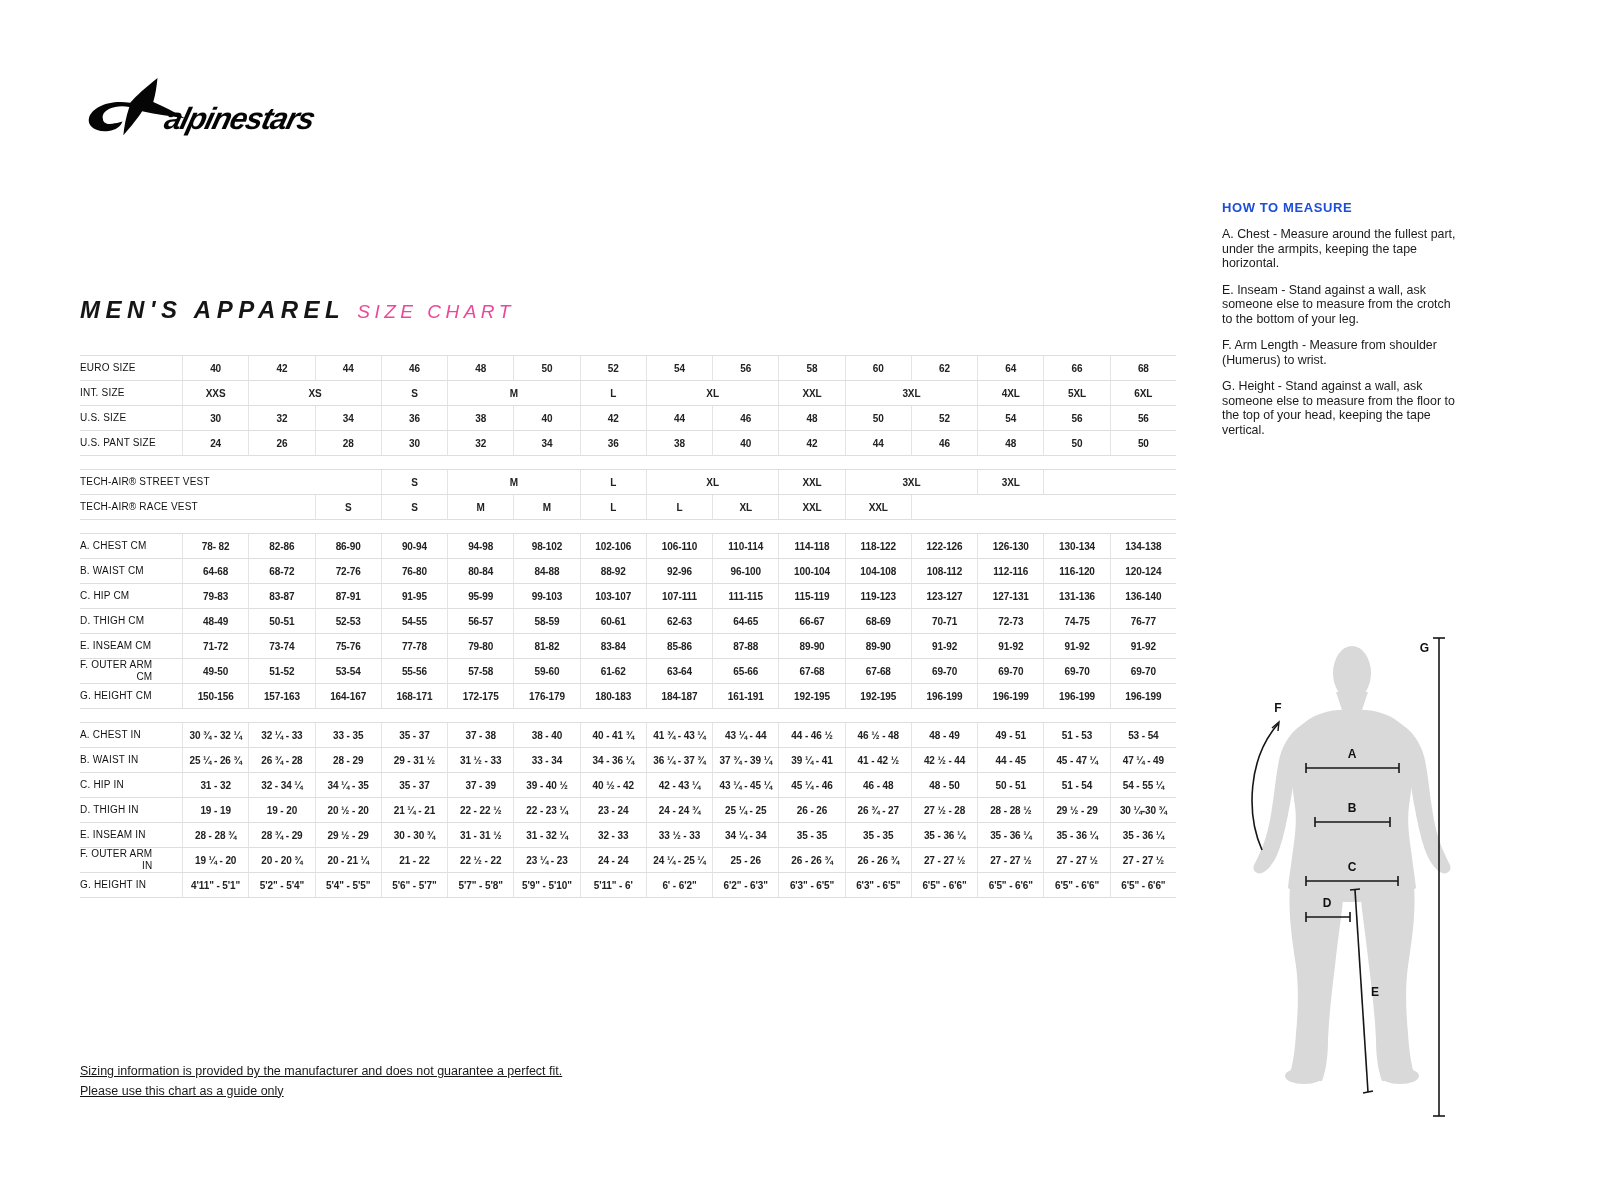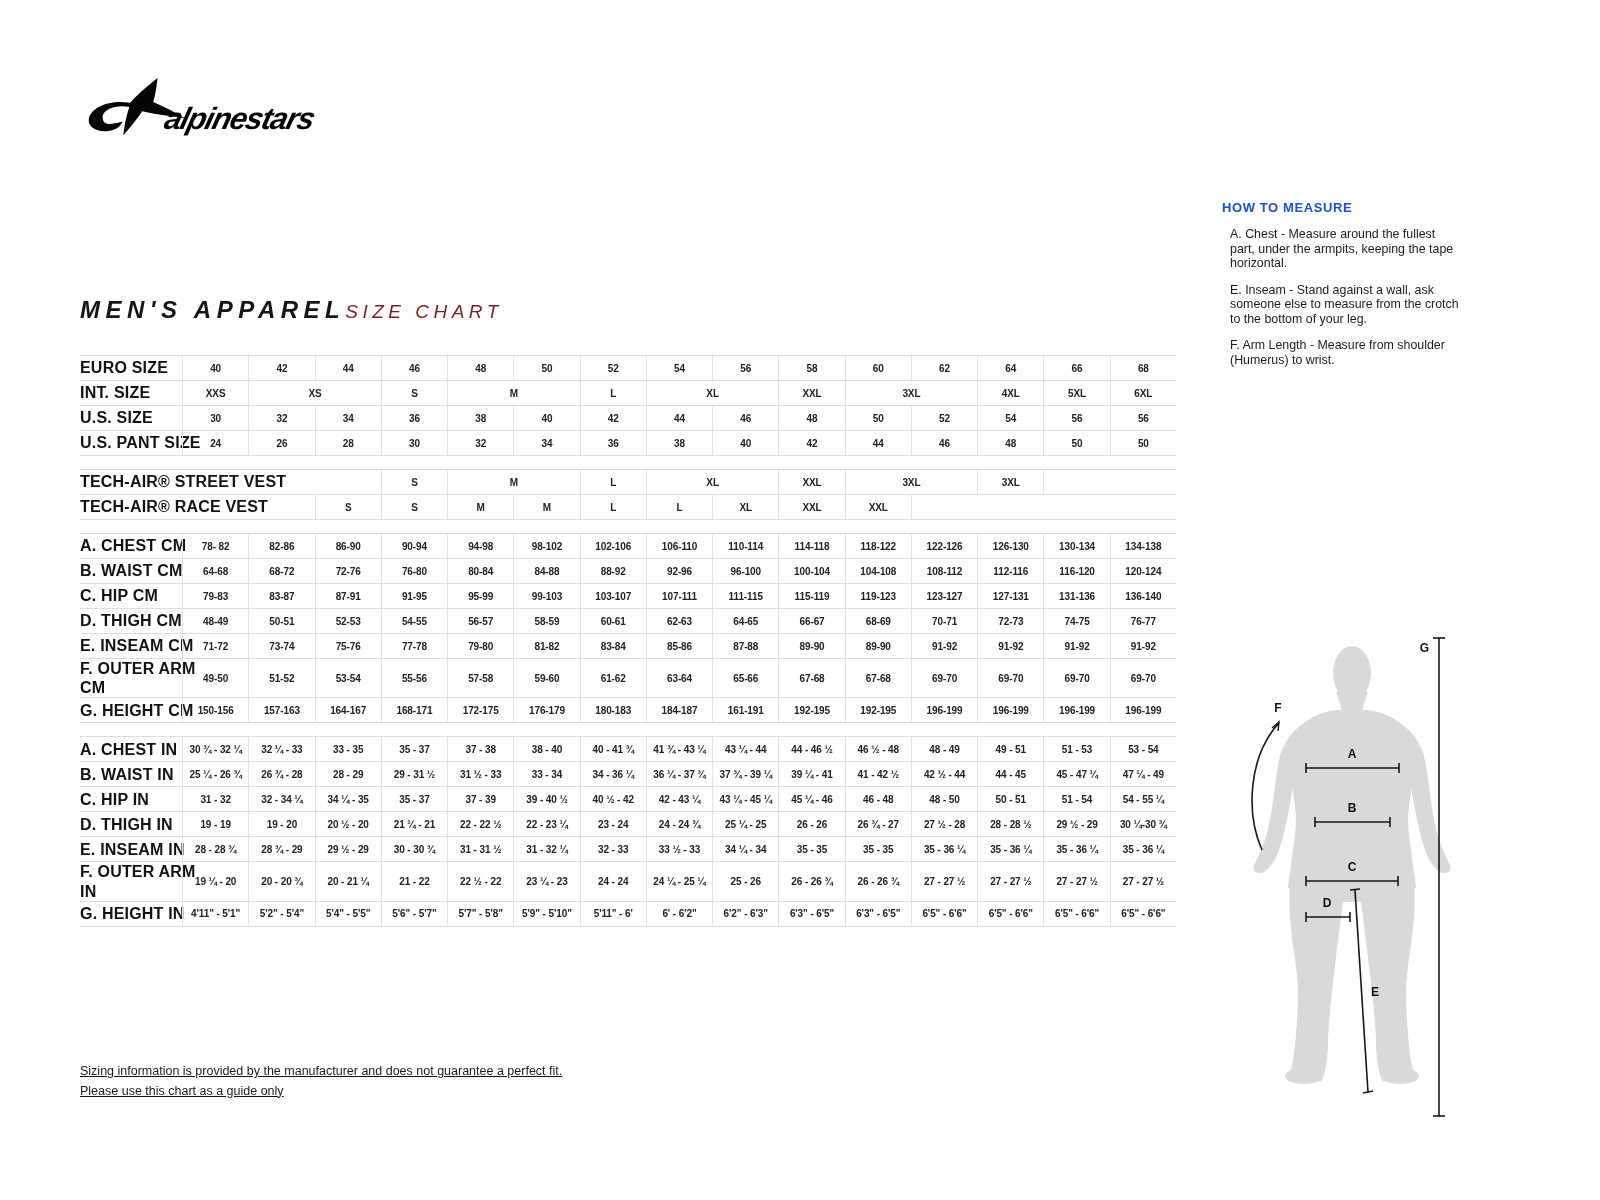--- a/index.html
+++ b/index.html
@@ -5,40 +5,40 @@
   html,body{margin:0;padding:0;}
   body{
     width:1600px;height:1200px;position:relative;background:#ffffff;
     font-family:"Liberation Sans", sans-serif;color:#111;overflow:hidden;
   }
   
   .logo{position:absolute;left:84px;top:76px;}
   
   .title{position:absolute;left:80px;top:296px;white-space:nowrap;}
   .title .main{font-size:24px;font-weight:700;font-style:italic;letter-spacing:5.5px;color:#151515;}
-  .title .sub{font-size:19px;font-weight:400;font-style:italic;letter-spacing:4.5px;color:#7f1d1d;}
+  .title .sub{font-size:19px;font-weight:400;font-style:italic;letter-spacing:4.5px;color:#ec4899;margin-left:12px;}
   
   .size-table{position:absolute;left:80px;top:355px;width:1096px;}
   .tgroup{border-top:1px solid #dedede;}
   .tgroup + .tgroup{margin-top:13px;}
   .trow{display:grid;grid-template-columns:102px repeat(15,1fr);border-bottom:1px solid #dedede;min-height:24px;}
   .rlabel{
-    font-size:16px;font-weight:700;color:#121212;letter-spacing:.2px;
-    white-space:pre;display:flex;align-items:center;line-height:1.2;
+    font-size:10px;font-weight:400;color:#121212;letter-spacing:.2px;
+    white-space:pre;display:flex;align-items:center;line-height:1.2;text-align:right;
   }
   .tcell{
     display:flex;align-items:center;justify-content:center;
     font-size:10px;font-weight:700;color:#222;letter-spacing:-.1px;padding:2px 1px;
     white-space:nowrap;
   }
   .tcell.bl{border-left:1px solid #e4e4e4;}
   
   .measure{position:absolute;left:1222px;top:200px;width:240px;}
   .measure h3{margin:0 0 4px 0;font-size:13px;font-weight:700;letter-spacing:.6px;color:#1d4ed8;}
-  .measure p{margin:12px 0 0 8px;font-size:12.4px;line-height:1.17;color:#1b1b1b;}
+  .measure p{margin:12px 0 0 0;font-size:12.4px;line-height:1.17;color:#1b1b1b;}
   
   .figure{position:absolute;left:1232px;top:618px;}
   .figure text{font-family:"Liberation Sans",sans-serif;font-size:12px;font-weight:700;fill:#111;}
   
   .footer{position:absolute;left:80px;top:1064px;text-decoration:underline;}
   .footer p{margin:0 0 4px 0;font-size:12.5px;color:#1b1b1b;line-height:1.25;}
 </style>
 </head>
 <body>
 
@@ -413,20 +413,21 @@
         <div class="tcell bl">6'5" - 6'6"</div>
       </div>
     </div>
   </div>
 
 <div class="measure">
   <h3>HOW TO MEASURE</h3>
   <p>A. Chest - Measure around the fullest part, under the armpits, keeping the tape horizontal.</p>
   <p>E. Inseam - Stand against a wall, ask someone else to measure from the crotch to the bottom of your leg.</p>
   <p>F. Arm Length - Measure from shoulder (Humerus) to wrist.</p>
+  <p>G. Height - Stand against a wall, ask someone else to measure from the floor to the top of your head, keeping the tape vertical.</p>
 </div>
 
 <div class="figure">
   <svg width="270" height="505" viewBox="0 0 270 505">
     <g fill="#d9d9d9">
       <ellipse cx="120" cy="55" rx="19" ry="27"></ellipse>
       <path d="M104,74 L136,74 L126,104 L114,104 Z"></path>
       <path d="M120,92 C142,90 160,97 169,106 C177,115 180,128 181,142 C182,158 179,172 177,188
                C175,204 177,218 179,232 C181,248 183,260 184,270 C170,279 150,284 120,284
                C90,284 70,279 56,270 C57,260 59,248 61,232 C63,218 65,204 63,188

